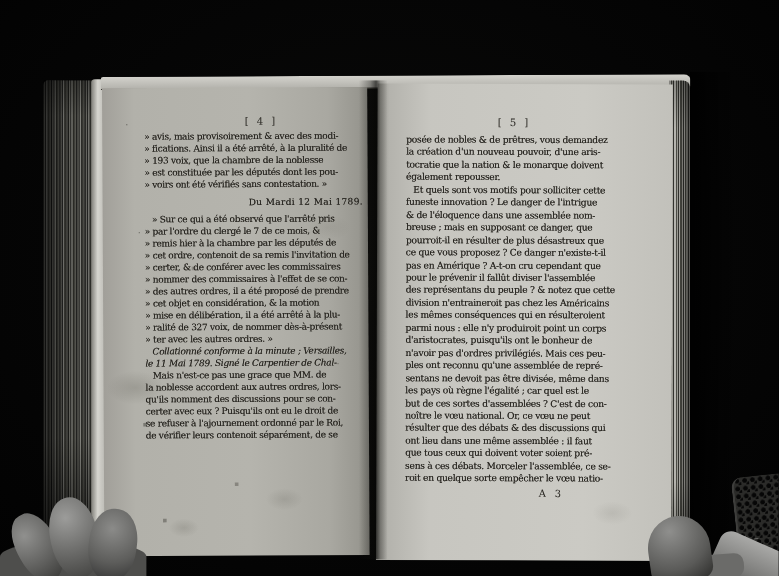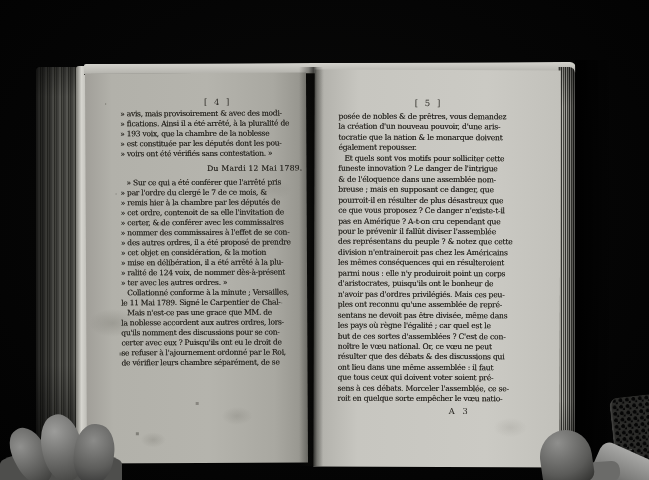--- a/index.html
+++ b/index.html
@@ -70,21 +70,21 @@
 
   
   .folio{left:0;top:24px;width:100%;text-align:center;font-size:8.5px;letter-spacing:2px;color:#2b2924;}
   .folio-left{text-indent:44px;}
   .folio-right{top:28px;text-indent:-18px;}
   .textblock{color:#26241f;}
   .textblock-left{left:35px;top:36px;width:182px;font-size:7.5px;line-height:10px;letter-spacing:-0.25px;}
   .textblock-right{left:24px;top:42px;width:206px;font-size:7.6px;line-height:10.45px;letter-spacing:-0.22px;}
   .pline{position:static;white-space:nowrap;text-shadow:0 0 .4px rgba(38,36,31,.7);}
   .pline.indent{padding-left:6px;}
-  .pline.italic{}
+  .pline.italic{font-style:italic;}
   .pline.heading{text-align:right;padding:4.5px 0 4.5px 0;letter-spacing:.3px;}
   .sig{position:static;margin-top:1px;text-align:center;padding-left:38px;letter-spacing:2.5px;font-size:8.2px;white-space:nowrap;}
 
   
   .glove-left{left:0px;top:406px;width:130px;height:74px;}
   .glove-left .f1{left:14px;top:20px;width:34px;height:60px;border-radius:46%;transform:rotate(-28deg);
     background:radial-gradient(circle at 35% 28%,#90908e,#5e5e5c 58%,#373735);}
   .glove-left .f2{left:42px;top:8px;width:40px;height:68px;border-radius:48%;transform:rotate(-12deg);
     background:radial-gradient(circle at 40% 24%,#9c9c9a,#686866 55%,#3f3f3d);}
   .glove-left .f3{left:74px;top:18px;width:40px;height:60px;border-radius:46%;transform:rotate(7deg);
@@ -118,39 +118,39 @@
 
   <div class="page-left">
     <div class="folio folio-left">[ 4 ]</div>
     <div class="textblock textblock-left">
         <div class="pline">» avis, mais provisoirement &amp; avec des modi-</div>
         <div class="pline">» fications. Ainsi il a été arrêté, à la pluralité de</div>
         <div class="pline">» 193 voix, que la chambre de la noblesse</div>
         <div class="pline">» est constituée par les députés dont les pou-</div>
         <div class="pline">» voirs ont été vérifiés sans contestation. »</div>
         <div class="pline heading">Du Mardi 12 Mai 1789.</div>
-        <div class="pline indent">» Sur ce qui a été conférer que l'arrêté pris</div>
+        <div class="pline indent">» Sur ce qui a été observé que l'arrêté pris</div>
         <div class="pline">» par l'ordre du clergé le 7 de ce mois, &amp;</div>
         <div class="pline">» remis hier à la chambre par les députés de</div>
-        <div class="pline">» cet ordre, contenoit de sa elle l'invitation de</div>
+        <div class="pline">» cet ordre, contenoit de sa remis l'invitation de</div>
         <div class="pline">» certer, &amp; de conférer avec les commissaires</div>
         <div class="pline">» nommer des commissaires à l'effet de se con-</div>
         <div class="pline">» des autres ordres, il a été proposé de prendre</div>
         <div class="pline">» cet objet en considération, &amp; la motion</div>
         <div class="pline">» mise en délibération, il a été arrêté à la plu-</div>
-        <div class="pline">» ralité de 124 voix, de nommer dès-à-présent</div>
+        <div class="pline">» ralité de 327 voix, de nommer dès-à-présent</div>
         <div class="pline">» ter avec les autres ordres. »</div>
         <div class="pline italic indent">Collationné conforme à la minute ; Versailles,</div>
         <div class="pline italic">le 11 Mai 1789. Signé le Carpentier de Chal-</div>
         <div class="pline indent">Mais n'est-ce pas une grace que MM. de</div>
         <div class="pline">la noblesse accordent aux autres ordres, lors-</div>
         <div class="pline">qu'ils nomment des discussions pour se con-</div>
         <div class="pline">certer avec eux ? Puisqu'ils ont eu le droit de</div>
         <div class="pline">se refuser à l'ajournement ordonné par le Roi,</div>
-        <div class="pline">de vérifier leurs chambre séparément, de se</div>
+        <div class="pline">de vérifier leurs contenoit séparément, de se</div>
       </div>
     <div class="speckles"></div>
   </div>
 
   <div class="page-right">
     <div class="folio folio-right">[ 5 ]</div>
     <div class="textblock textblock-right">
       <div style="position:static;">
           <div class="pline">posée de nobles &amp; de prêtres, vous demandez</div>
           <div class="pline">la création d'un nouveau pouvoir, d'une aris-</div>

